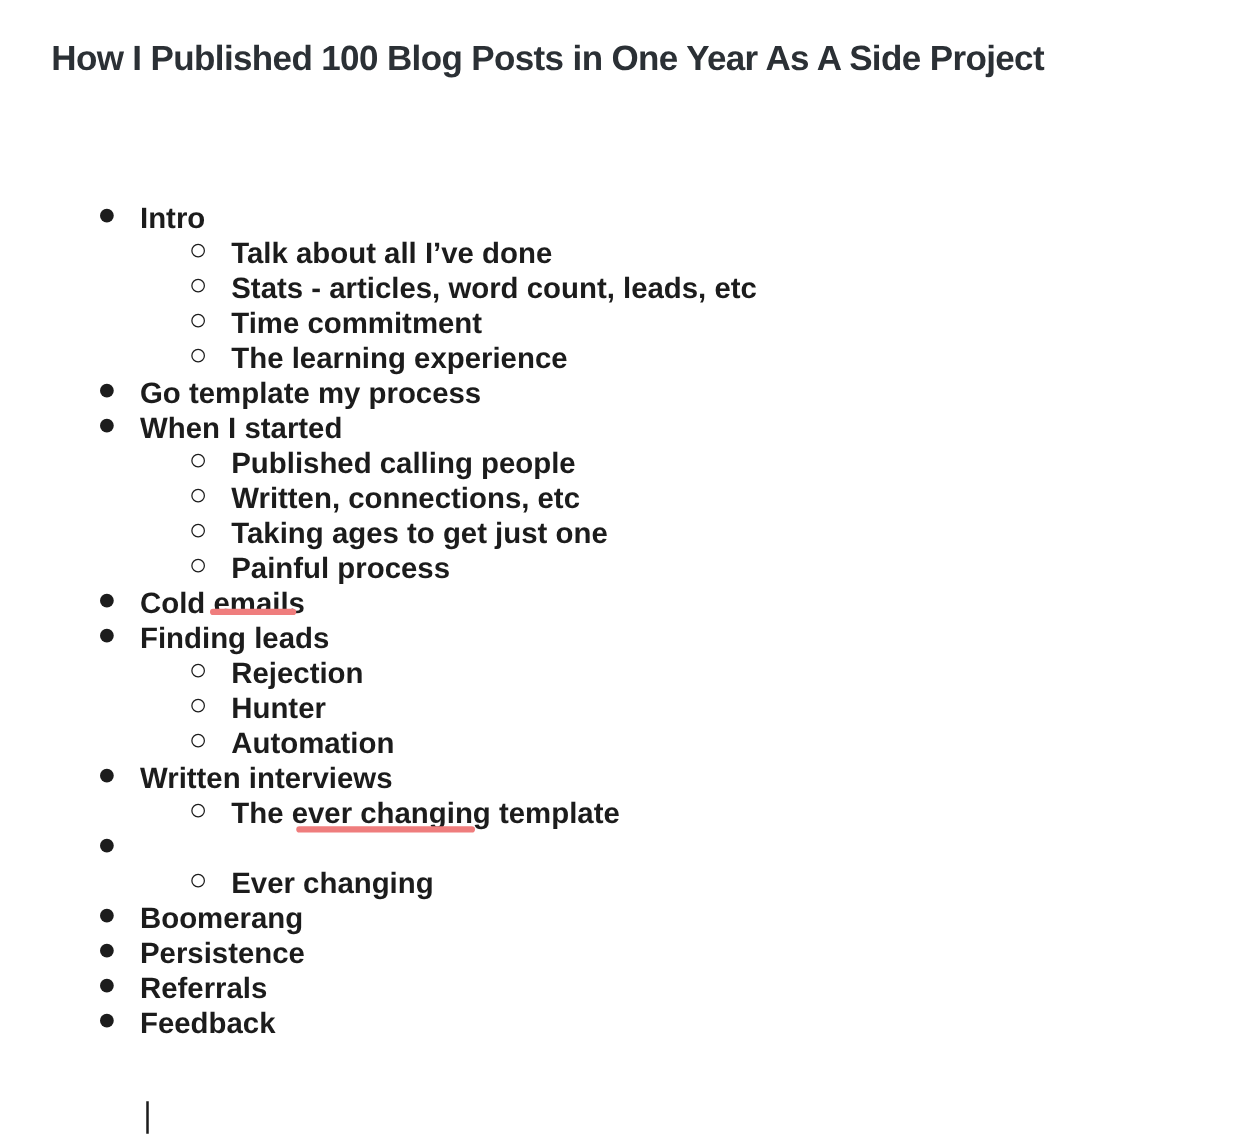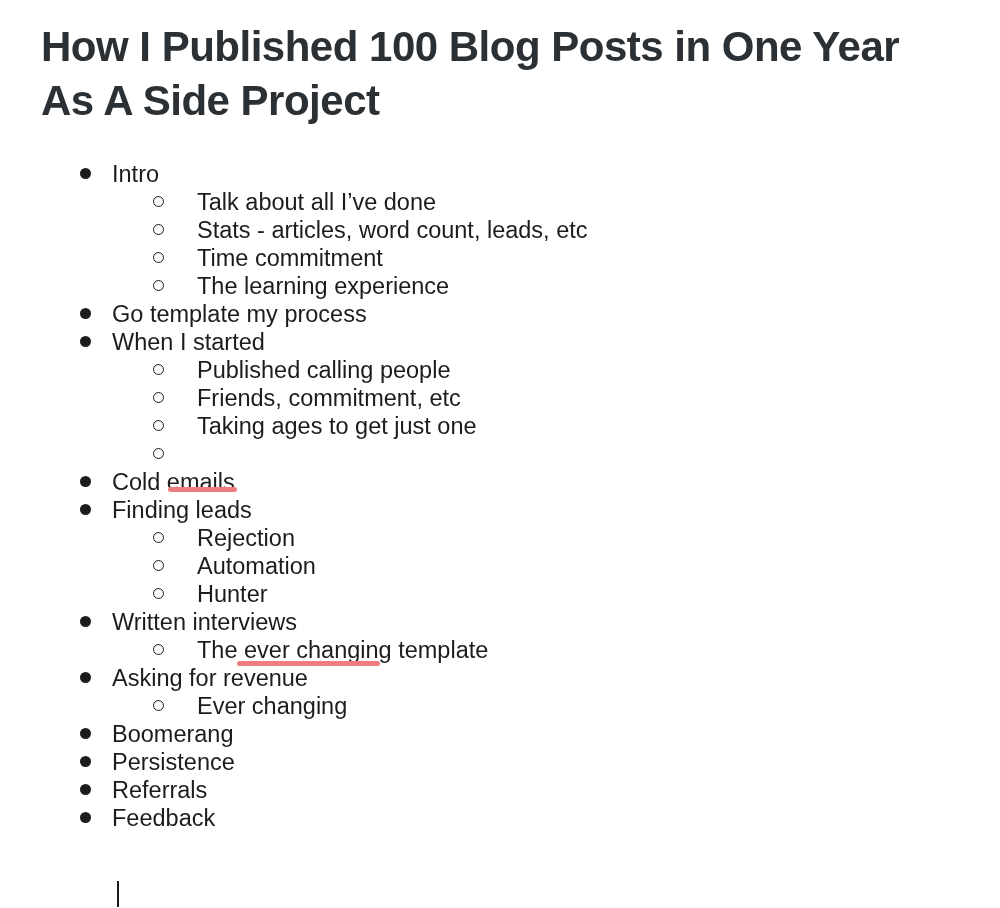--- a/index.html
+++ b/index.html
@@ -24,35 +24,36 @@
     background: #ffffff;
     box-sizing: border-box;
   }
 
   
   .doc-title {
     position: absolute;
     left: 41px;
     top: 20px;
     width: 900px;
-    font-size: 42px;
+    font-size: 28px;
     line-height: 54px;
     font-weight: bold;
     letter-spacing: -0.5px;
     color: #2b3035;
     margin: 0;
     white-space: pre-wrap;
   }
 
   
   .outline {
     position: absolute;
     left: 0;
     top: 160px;
     width: 832px;
+    font-weight: bold;
   }
 
   .item {
     position: relative;
     height: 28px;
     line-height: 28px;
     font-size: 23.5px;
     color: #1c1c1c;
     white-space: nowrap;
   }
@@ -78,21 +79,21 @@
     left: 80px;
     font-size: 15px;
   }
   .lvl1 .txt { left: 112px; }
 
   
   .lvl2 .marker {
     left: 153px;
     font-size: 15px;
   }
-  .lvl2 .txt { left: 197px; }
+  .lvl2 .txt { left: 185px; }
 
   .disc {
     display: inline-block;
     width: 11px;
     height: 11px;
     border-radius: 50%;
     background: #1c1c1c;
     vertical-align: middle;
     margin-top: -3px;
   }
@@ -158,60 +159,60 @@
       <div class="item lvl1">
         <span class="marker"><span class="disc"></span></span>
         <span class="txt">When I started</span>
       </div>
       <div class="item lvl2">
         <span class="marker"><span class="circle"></span></span>
         <span class="txt">Published calling people</span>
       </div>
       <div class="item lvl2">
         <span class="marker"><span class="circle"></span></span>
-        <span class="txt">Friends, commitment, etc</span>
+        <span class="txt">Written, connections, etc</span>
       </div>
       <div class="item lvl2">
         <span class="marker"><span class="circle"></span></span>
         <span class="txt">Taking ages to get just one</span>
       </div>
       <div class="item lvl2">
         <span class="marker"><span class="circle"></span></span>
+        <span class="txt">Painful process</span>
       </div>
       <div class="item lvl1">
         <span class="marker"><span class="disc"></span></span>
         <span class="txt">Cold emails</span>
       </div>
       <div class="item lvl1">
         <span class="marker"><span class="disc"></span></span>
         <span class="txt">Finding leads</span>
       </div>
       <div class="item lvl2">
         <span class="marker"><span class="circle"></span></span>
         <span class="txt">Rejection</span>
       </div>
       <div class="item lvl2">
         <span class="marker"><span class="circle"></span></span>
+        <span class="txt">Hunter</span>
+      </div>
+      <div class="item lvl2">
+        <span class="marker"><span class="circle"></span></span>
         <span class="txt">Automation</span>
       </div>
-      <div class="item lvl2">
-        <span class="marker"><span class="circle"></span></span>
-        <span class="txt">Hunter</span>
-      </div>
       <div class="item lvl1">
         <span class="marker"><span class="disc"></span></span>
         <span class="txt">Written interviews</span>
       </div>
       <div class="item lvl2">
         <span class="marker"><span class="circle"></span></span>
         <span class="txt">The ever changing template</span>
       </div>
       <div class="item lvl1">
         <span class="marker"><span class="disc"></span></span>
-        <span class="txt">Asking for revenue</span>
       </div>
       <div class="item lvl2">
         <span class="marker"><span class="circle"></span></span>
         <span class="txt">Ever changing</span>
       </div>
       <div class="item lvl1">
         <span class="marker"><span class="disc"></span></span>
         <span class="txt">Boomerang</span>
       </div>
       <div class="item lvl1">

